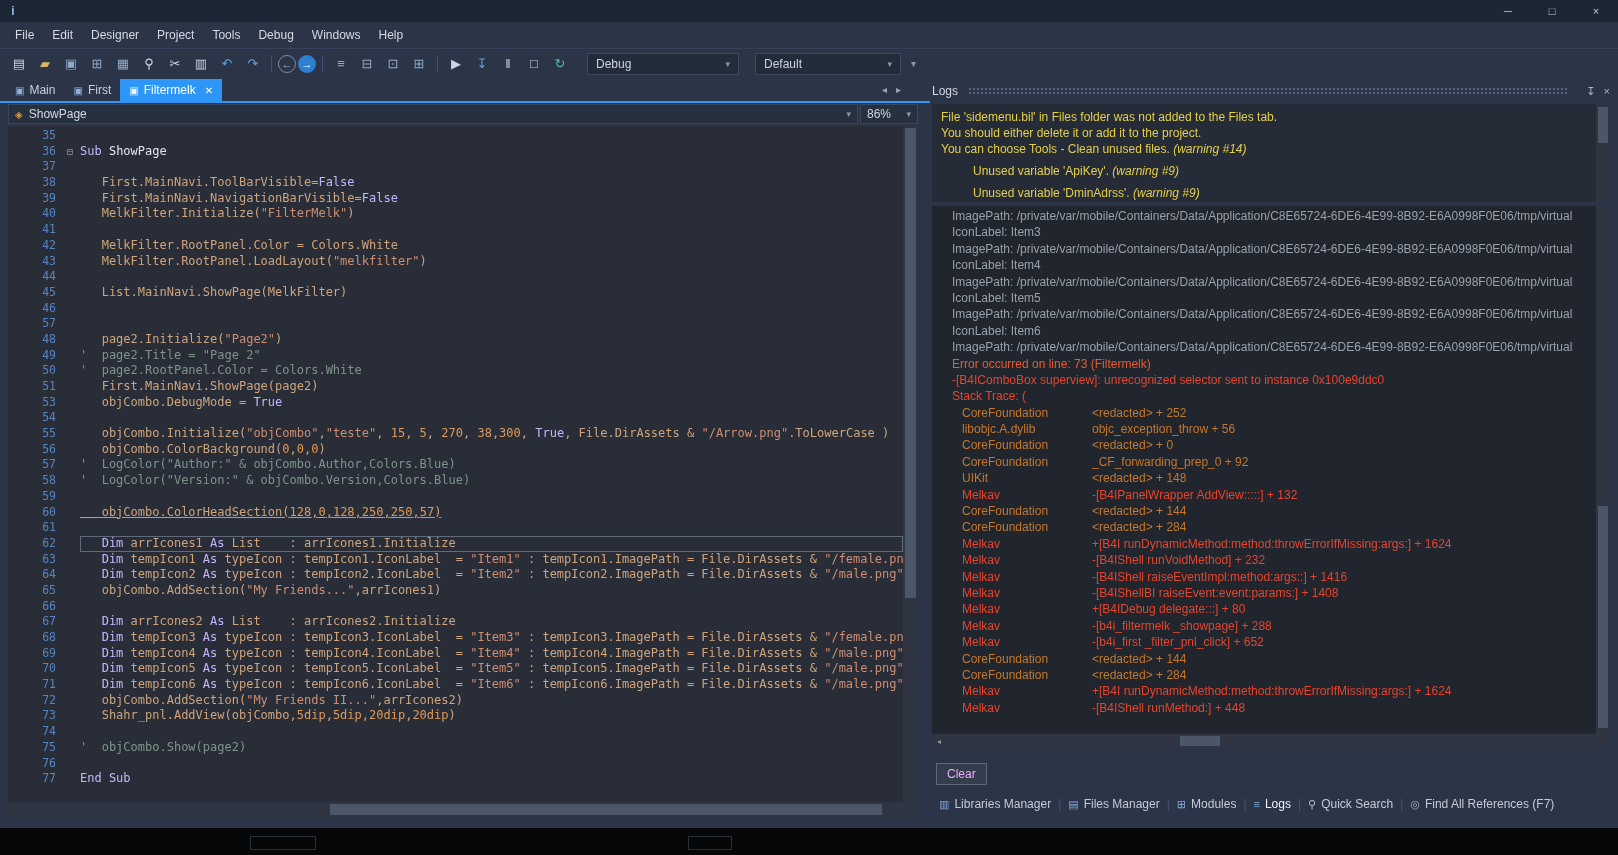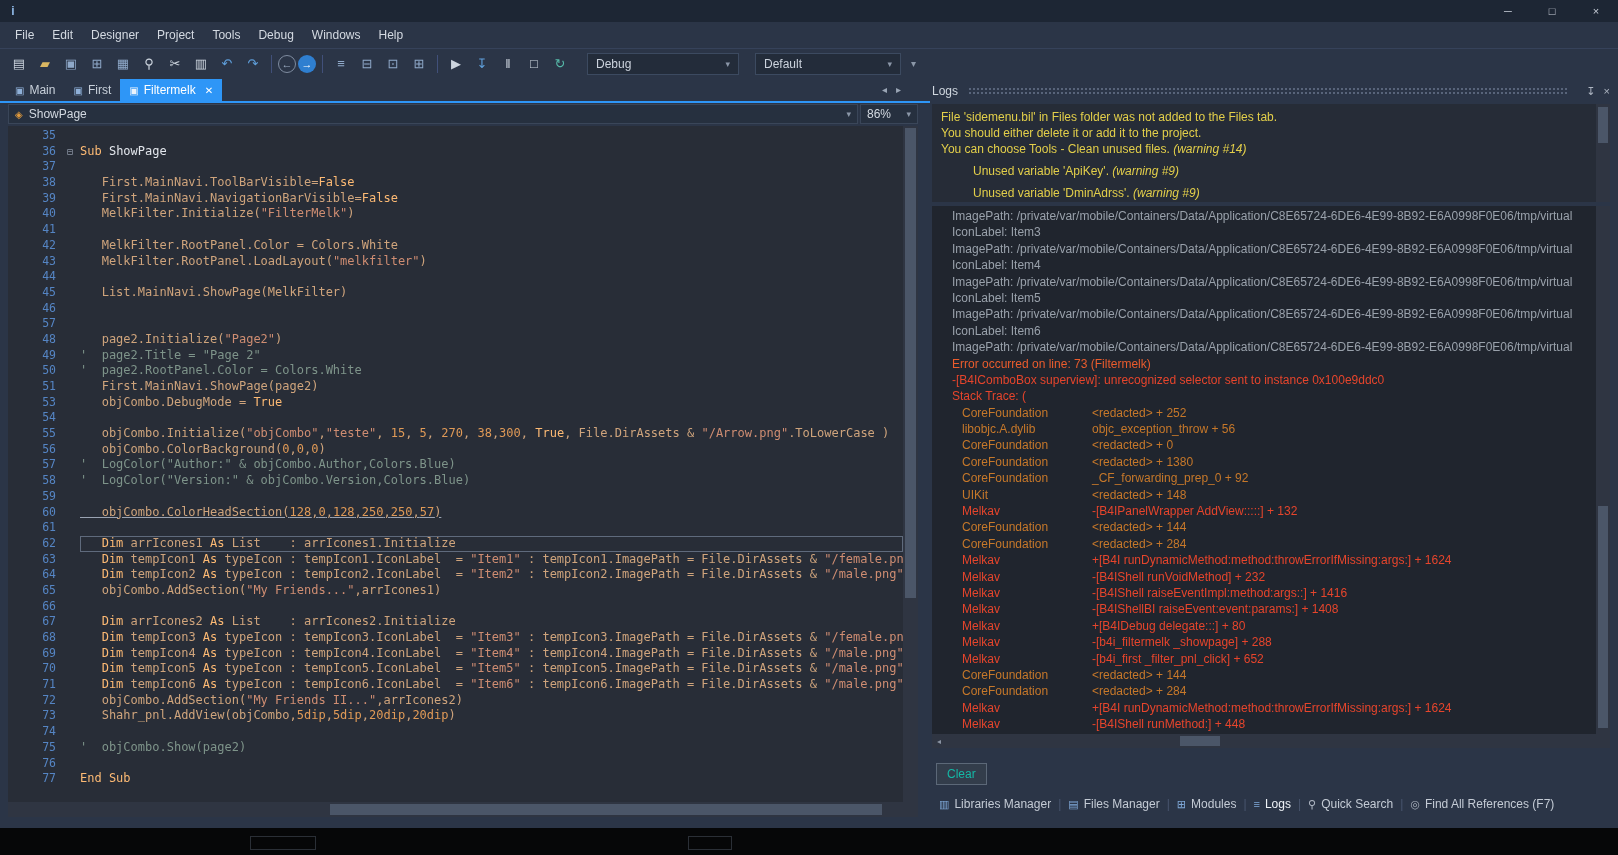--- a/index.html
+++ b/index.html
@@ -57,21 +57,21 @@
 
   
   #editor { position:absolute; left:8px; top:126px; width:910px; height:691px; background:#282d37; overflow:hidden; }
   #code-lines { position:absolute; left:0; top:2px; right:15px; bottom:15px; overflow:hidden;margin-left:8px; }
   .cl { height:15.7px; line-height:15.7px; display:flex; font-family:"DejaVu Sans Mono", monospace; font-size:12px; }
   .ln { width:44px; flex:none; text-align:right; color:#5585c4; font-size:11.5px; padding-right:4px; }
   .fold { width:20px; flex:none; text-align:center; color:#8a93a2; font-size:10px; }
   .ct { flex:1; white-space:pre; overflow:hidden; }
   .cl.boxed .ct { outline:1px solid #5f6a7c; outline-offset:-1px; }
   .cl.uline .ct span { text-decoration:underline; text-decoration-color:#9aa3b2; }
-  .tk-k { color:#fdba74; } .tk-i { color:#cfa47c; } .tk-s { color:#cf8d72; }
+  .tk-k { color:#c4b5fd; } .tk-i { color:#cfa47c; } .tk-s { color:#cf8d72; }
   .tk-n { color:#e09a57; } .tk-c { color:#7e948a; } .tk-w { color:#e2e6ec; }
   .sb-v { position:absolute; right:0; top:0; bottom:15px; width:15px; background:#2f3542; }
   .sb-h { position:absolute; left:0; right:15px; bottom:0; height:15px; background:#2f3542; }
   .sb-corner { position:absolute; right:0; bottom:0; width:15px; height:15px; background:#2f3542; }
   .thumb { position:absolute; background:#4b5668; }
   #ed-vthumb { left:2px; right:2px; top:2px; height:470px; }
   #ed-hthumb { top:2px; bottom:2px; left:322px; width:552px; }
 
   
   #logs-header { position:absolute; left:932px; top:82px; width:678px; height:18px;
@@ -95,21 +95,21 @@
   .lg-mod { display:inline-block; width:130px; }
   .lg-dim { color:#99a1ab; } .lg-amber { color:#c6782a; } .lg-red { color:#e6452c; } .lg-orange { color:#ea5c2d; }
   #log-vsb { position:absolute; right:0; top:0; bottom:14px; width:14px; background:#2f3542; }
   #log-vthumb { left:2px; right:2px; top:300px; height:222px; }
   #log-hsb { position:absolute; left:0; right:14px; bottom:0; height:14px; background:#2f3542; display:flex; align-items:center; }
   #log-hsb .arr { width:14px; text-align:center; color:#8a93a2; font-size:8px; }
   #log-hthumb { top:2px; bottom:2px; left:248px; width:40px; }
   #log-corner { position:absolute; right:0; bottom:0; width:14px; height:14px; background:#2f3542; }
 
   #clear-btn { position:absolute; left:936px; top:763px; height:22px; padding:0 10px; background:#333d4b;
-               border:1px solid #5c6878; color:#14b8a6; font-size:12px; display:flex; align-items:center; }
+               border:1px solid #5c6878; color:#f0abfc; font-size:12px; display:flex; align-items:center; }
 
   #bottom-tabs { position:absolute; left:932px; top:792px; width:682px; height:24px;
                  display:flex; align-items:center; color:#c4cbd5; font-size:12px; }
   .b-tab { display:flex; align-items:center; gap:5px; padding:0 7px; white-space:nowrap; }
   .b-tab.active { color:#eef2f7; }
   .bt-ic { font-size:11px; }
   .bt-blue { color:#7fa8d8; } .bt-gray { color:#aeb6c2; }
   .bt-sep { color:#49556e; }
 
   
@@ -463,21 +463,20 @@
       <div class="log-line lg-dim">IconLabel: Item5</div>
       <div class="log-line lg-dim">ImagePath: /private/var/mobile/Containers/Data/Application/C8E65724-6DE6-4E99-8B92-E6A0998F0E06/tmp/virtual</div>
       <div class="log-line lg-dim">IconLabel: Item6</div>
       <div class="log-line lg-dim">ImagePath: /private/var/mobile/Containers/Data/Application/C8E65724-6DE6-4E99-8B92-E6A0998F0E06/tmp/virtual</div>
       <div class="log-line lg-orange">Error occurred on line: 73 (Filtermelk)</div>
       <div class="log-line lg-red">-[B4IComboBox superview]: unrecognized selector sent to instance 0x100e9ddc0</div>
       <div class="log-line lg-red">Stack Trace: (</div>
       <div class="log-line lg-amber stack"><span class="lg-mod">CoreFoundation</span><span>&lt;redacted&gt; + 252</span></div>
       <div class="log-line lg-amber stack"><span class="lg-mod">libobjc.A.dylib</span><span>objc_exception_throw + 56</span></div>
       <div class="log-line lg-amber stack"><span class="lg-mod">CoreFoundation</span><span>&lt;redacted&gt; + 0</span></div>
-      <div class="log-line lg-amber stack"><span class="lg-mod">CoreFoundation</span><span>&lt;redacted&gt; + 1380</span></div>
       <div class="log-line lg-amber stack"><span class="lg-mod">CoreFoundation</span><span>_CF_forwarding_prep_0 + 92</span></div>
       <div class="log-line lg-amber stack"><span class="lg-mod">UIKit</span><span>&lt;redacted&gt; + 148</span></div>
       <div class="log-line lg-red stack"><span class="lg-mod">Melkav</span><span>-[B4IPanelWrapper AddView:::::] + 132</span></div>
       <div class="log-line lg-amber stack"><span class="lg-mod">CoreFoundation</span><span>&lt;redacted&gt; + 144</span></div>
       <div class="log-line lg-amber stack"><span class="lg-mod">CoreFoundation</span><span>&lt;redacted&gt; + 284</span></div>
       <div class="log-line lg-red stack"><span class="lg-mod">Melkav</span><span>+[B4I runDynamicMethod:method:throwErrorIfMissing:args:] + 1624</span></div>
       <div class="log-line lg-red stack"><span class="lg-mod">Melkav</span><span>-[B4IShell runVoidMethod] + 232</span></div>
       <div class="log-line lg-red stack"><span class="lg-mod">Melkav</span><span>-[B4IShell raiseEventImpl:method:args::] + 1416</span></div>
       <div class="log-line lg-red stack"><span class="lg-mod">Melkav</span><span>-[B4IShellBI raiseEvent:event:params:] + 1408</span></div>
       <div class="log-line lg-red stack"><span class="lg-mod">Melkav</span><span>+[B4IDebug delegate:::] + 80</span></div>

